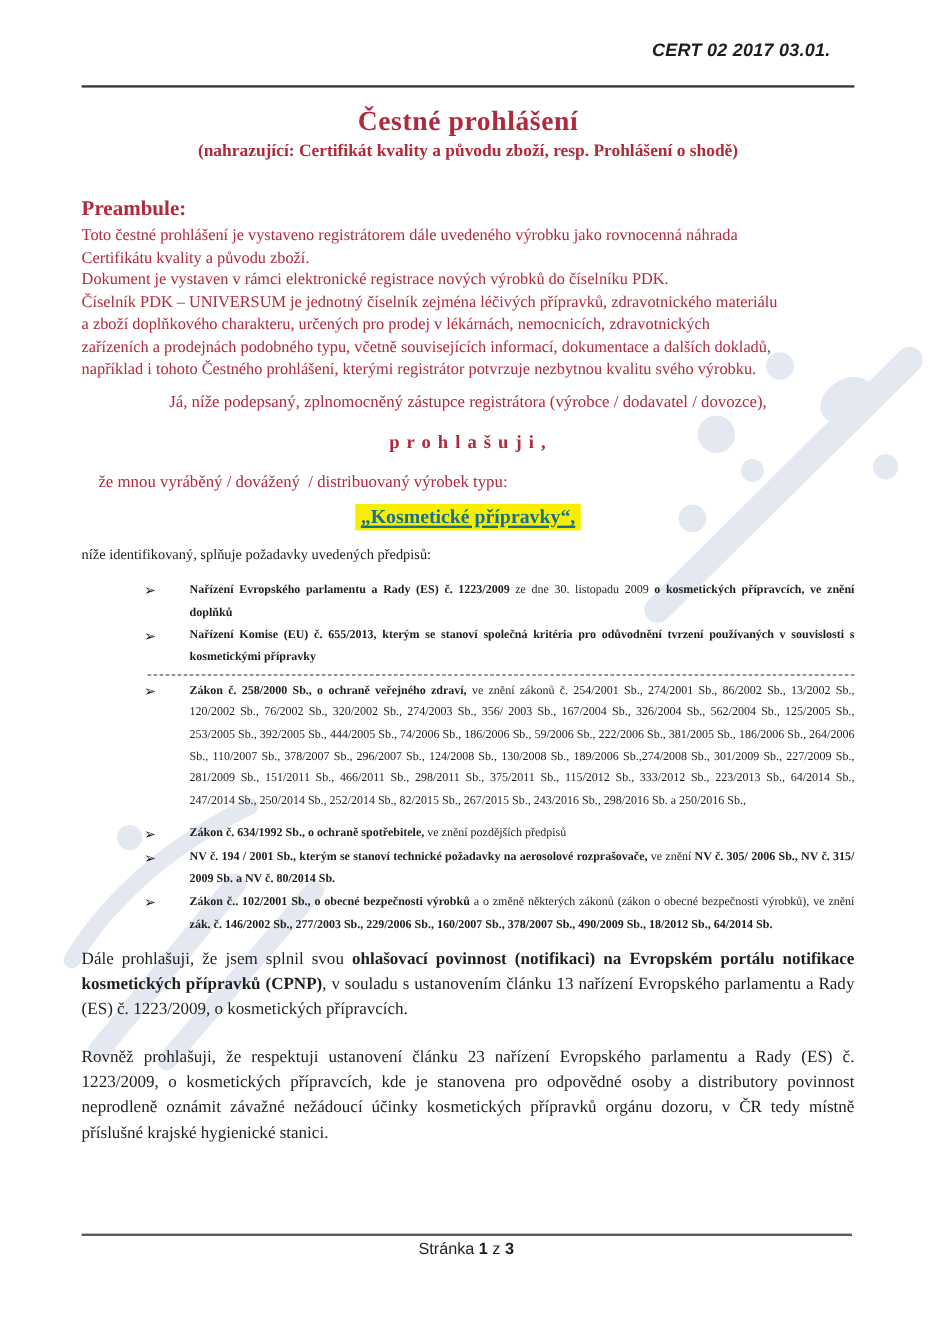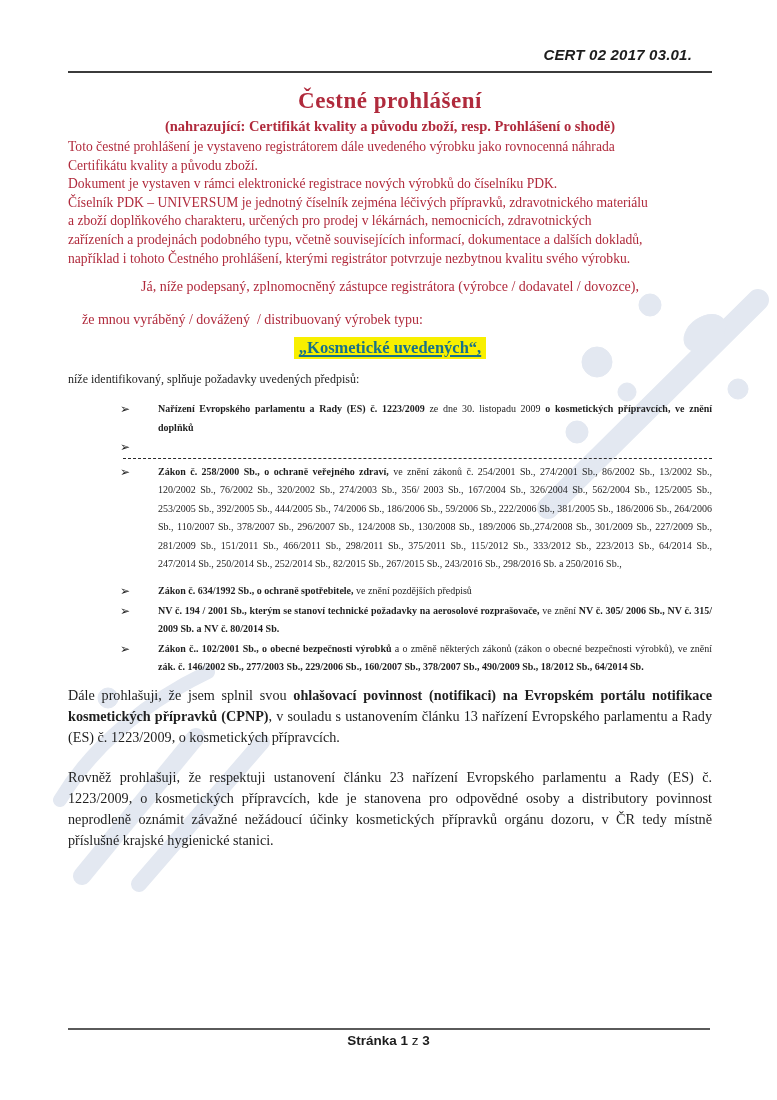--- a/index.html
+++ b/index.html
@@ -4,21 +4,21 @@
 <style>
   html,body { margin:0; padding:0; background:#ffffff; }
   .page {
     position:relative; width:777px; height:1100px; background:#ffffff;
     font-family:"Liberation Serif", serif; color:#1e1e1e; overflow:hidden;
   }
   .watermark { position:absolute; top:0; left:0; z-index:0; }
   .content { position:relative; z-index:1; padding:0 65px 0 68px; }
 
   .doc-code {
-    position:absolute; top:46px; right:85px;
+    position:absolute; top:34px; right:85px;
     font-family:"Liberation Sans", sans-serif; font-style:italic; font-weight:700;
     font-size:15px; color:#1d1d1d; letter-spacing:0.2px;
   }
   .head-rule { position:absolute; top:71px; left:68px; width:644px; height:2px; background:#3b3b3b; }
 
   .doc-title {
     margin-top:88px; padding-top:0; text-align:center;
     color:#b02a3c; font-weight:700; font-size:23px; letter-spacing:0.5px;
   }
   .doc-subtitle {
@@ -83,44 +83,47 @@
   </svg>
 
   <div class="doc-code">CERT 02 2017 03.01.</div>
   <div class="head-rule"></div>
 
   <div class="content">
 
     <div class="doc-title">Čestné prohlášení</div>
     <div class="doc-subtitle">(nahrazující: Certifikát kvality a původu zboží, resp. Prohlášení o shodě)</div>
 
+    <div class="preamble-heading">Preambule:</div>
     <div class="preamble-text">Toto čestné prohlášení je vystaveno registrátorem dále uvedeného výrobku jako rovnocenná náhrada
 Certifikátu kvality a původu zboží.
 Dokument je vystaven v rámci elektronické registrace nových výrobků do číselníku PDK.
 Číselník PDK – UNIVERSUM je jednotný číselník zejména léčivých přípravků, zdravotnického materiálu
 a zboží doplňkového charakteru, určených pro prodej v lékárnách, nemocnicích, zdravotnických
 zařízeních a prodejnách podobného typu, včetně souvisejících informací, dokumentace a dalších dokladů,
 například i tohoto Čestného prohlášení, kterými registrátor potvrzuje nezbytnou kvalitu svého výrobku.</div>
 
     <div class="decl-intro">Já, níže podepsaný, zplnomocněný zástupce registrátora (výrobce / dodavatel / dovozce),</div>
+    <div class="decl-verb">p r o h l a š u j i ,</div>
     <div class="product-line">že mnou vyráběný / dovážený  / distribuovaný výrobek typu:</div>
     <div class="product-wrap">
-      <span class="product-type">„Kosmetické uvedených“,</span>
+      <span class="product-type">„Kosmetické přípravky“,</span>
     </div>
     <div class="compliance-line">níže identifikovaný, splňuje požadavky uvedených předpisů:</div>
 
     <div class="reg-list">
 
       <div class="reg-item">
         <span class="marker">➢</span>
         <span class="body"><span style="font-weight: 700;">Nařízení Evropského parlamentu a Rady (ES) č. 1223/2009 </span><span style="font-weight: 400;">ze dne 30. listopadu 2009 </span><span style="font-weight: 700;">o kosmetických přípravcích, ve znění doplňků</span></span>
       </div>
 
       <div class="reg-item">
         <span class="marker">➢</span>
+        <span class="body"><span style="font-weight: 700;">Nařízení Komise (EU) č. 655/2013, kterým se stanoví společná kritéria pro odůvodnění tvrzení používaných v souvislosti s kosmetickými přípravky</span></span>
       </div>
 
       <div class="list-divider"></div>
 
       <div class="reg-item">
         <span class="marker">➢</span>
         <span class="body"><span style="font-weight: 700;">Zákon č. 258/2000 Sb., o ochraně veřejného zdraví, </span><span style="font-weight: 400;">ve znění zákonů č. 254/2001 Sb., 274/2001 Sb., 86/2002 Sb., 13/2002 Sb., 120/2002 Sb., 76/2002 Sb., 320/2002 Sb., 274/2003 Sb., 356/ 2003 Sb., 167/2004 Sb., 326/2004 Sb., 562/2004 Sb., 125/2005 Sb., 253/2005 Sb., 392/2005 Sb., 444/2005 Sb., 74/2006 Sb., 186/2006 Sb., 59/2006 Sb., 222/2006 Sb., 381/2005 Sb., 186/2006 Sb., 264/2006 Sb., 110/2007 Sb., 378/2007 Sb., 296/2007 Sb., 124/2008 Sb., 130/2008 Sb., 189/2006 Sb.,274/2008 Sb., 301/2009 Sb., 227/2009 Sb., 281/2009 Sb., 151/2011 Sb., 466/2011 Sb., 298/2011 Sb., 375/2011 Sb., 115/2012 Sb., 333/2012 Sb., 223/2013 Sb., 64/2014 Sb., 247/2014 Sb., 250/2014 Sb., 252/2014 Sb., 82/2015 Sb., 267/2015 Sb., 243/2016 Sb., 298/2016 Sb. a 250/2016 Sb.,</span></span>
       </div>
 
       <div class="reg-item gap-before">
@@ -139,15 +142,15 @@
       </div>
 
     </div>
 
     <div class="closing-p"><span style="font-weight: 400;">Dále prohlašuji, že jsem splnil svou </span><span style="font-weight: 700;">ohlašovací povinnost (notifikaci) na Evropském portálu notifikace kosmetických přípravků (CPNP)</span><span style="font-weight: 400;">, v souladu s ustanovením článku 13 nařízení Evropského parlamentu a Rady (ES) č. 1223/2009, o kosmetických přípravcích.</span></div>
     <div class="closing-p"><span style="font-weight: 400;">Rovněž prohlašuji, že respektuji ustanovení článku 23 nařízení Evropského parlamentu a Rady (ES) č. 1223/2009, o kosmetických přípravcích, kde je stanovena pro odpovědné osoby a distributory povinnost neprodleně oznámit závažné nežádoucí účinky kosmetických přípravků orgánu dozoru, v ČR tedy místně příslušné krajské hygienické stanici.</span></div>
 
   </div>
 
   <div class="foot-rule"></div>
-  <div class="page-number"><span style="font-weight: 700; margin-top: 12px;">Stránka </span><span style="font-weight: 700;">1</span><span style="font-weight: 400;"> z </span><span style="font-weight: 700;">3</span></div>
+  <div class="page-number"><span style="font-weight: 400; margin-top: 12px;">Stránka </span><span style="font-weight: 700;">1</span><span style="font-weight: 400;"> z </span><span style="font-weight: 700;">3</span></div>
 
 </div>
 
 </body></html>

